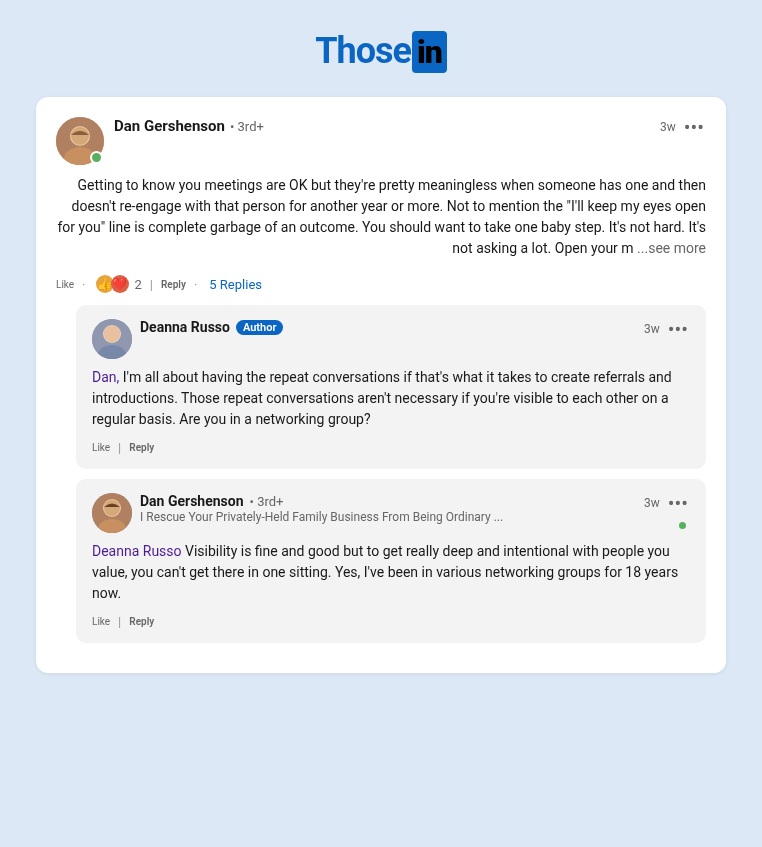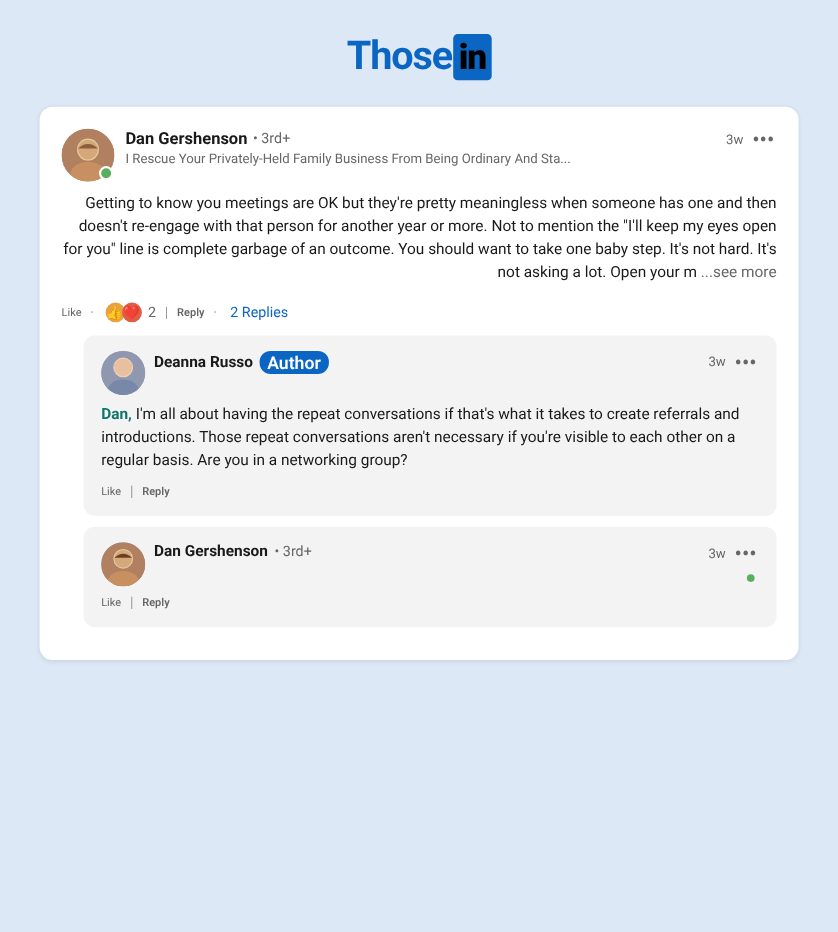--- a/index.html
+++ b/index.html
@@ -246,21 +246,21 @@
 
     .comment-name {
       font-size: 14px;
       font-weight: 700;
       color: #191919;
     }
 
     .author-badge {
       background: #0a66c2;
       color: white;
-      font-size: 16px;
+      font-size: 11px;
       font-weight: 600;
       padding: 1px 7px;
       border-radius: 10px;
     }
 
     .comment-headline {
       font-size: 12px;
       color: #666;
       margin-top: 1px;
     }
@@ -274,22 +274,22 @@
     }
 
     .comment-text {
       font-size: 14px;
       color: #191919;
       line-height: 1.5;
       margin-bottom: 10px;
     }
 
     .mention {
-      color: #0f766e;
-      font-weight: 700;
+      color: #4c1d95;
+      font-weight: 400;
       cursor: pointer;
     }
 
     .comment-actions {
       display: flex;
       align-items: center;
       gap: 4px;
     }
   </style>
 </head>
@@ -315,21 +315,20 @@
             <path d="M15 18 Q24 10 33 18" fill="#8B5E3C"></path>
           </svg>
         </div>
         <div class="online-badge"></div>
       </div>
       <div class="user-info">
         <div class="user-name-line">
           <span class="user-name">Dan Gershenson</span>
           <span class="connection-degree">•&nbsp;<span>3rd+</span></span>
         </div>
-        <div class="user-headline">I Rescue Your Privately-Held Family Business From Being Ordinary And Sta...</div>
       </div>
       <div class="post-meta">
         <span class="time-ago">3w</span>
         <span class="more-btn">•••</span>
       </div>
     </div>
 
     <div class="post-text">
       <span>Getting to know you meetings are OK but they're pretty meaningless when someone has one and then doesn't re-engage with that person for another year or more. Not to mention the "I'll keep my eyes open for you" line is complete garbage of an outcome. You should want to take one baby step. It's not hard. It's not asking a lot. Open your m</span>
       <span class="see-more">...see more</span>
@@ -339,21 +338,21 @@
       <span class="like-text">Like</span>
       <span class="divider">·</span>
       <span class="reaction-icons">
         <span class="reaction-icon" style="background:#e7a33e; font-size:12px;">👍</span>
         <span class="reaction-icon" style="background:#e05d44; font-size:12px; margin-left:-4px;">❤️</span>
       </span>
       <span class="reaction-count">2</span>
       <span class="divider">|</span>
       <span class="reply-btn">Reply</span>
       <span class="divider">·</span>
-      <span class="replies-count">2 Replies</span>
+      <span class="replies-count">5 Replies</span>
     </div>
   </div>
 
   <div class="comments-section">
 
     <div class="comment">
       <div class="comment-header">
         <div class="comment-avatar">
           <svg viewBox="0 0 40 40" xmlns="http://www.w3.org/2000/svg">
             <rect width="40" height="40" fill="#9098b0"></rect>
@@ -395,25 +394,29 @@
             <path d="M12 14 Q20 7 28 14" fill="#6B3E26"></path>
             </svg>
           
         </div>
         <div class="online-badge" style="position:absolute; bottom:2px; right:2px; width:11px; height:11px; border-radius:50%; background:#57b05d; border:2px solid #f3f3f3;"></div>
         <div class="comment-user-info">
           <div class="comment-name-line">
             <span class="comment-name">Dan Gershenson</span>
             <span class="connection-degree" style="font-size:13px;color:#666;">•&nbsp;<span>3rd+</span></span>
           </div>
+          <div class="comment-headline">I Rescue Your Privately-Held Family Business From Being Ordinary ...</div>
         </div>
         <div class="comment-meta">
           <span class="time-ago">3w</span>
           <span class="more-btn">•••</span>
         </div>
+      </div>
+      <div class="comment-text">
+        <span class="mention">Deanna Russo</span><span> Visibility is fine and good but to get really deep and intentional with people you value, you can't get there in one sitting. Yes, I've been in various networking groups for 18 years now.</span>
       </div>
       <div class="comment-actions">
         <span class="like-text">Like</span>
         <span class="divider">|</span>
         <span class="reply-btn">Reply</span>
       </div>
     </div>
 
   </div>
 </div>

